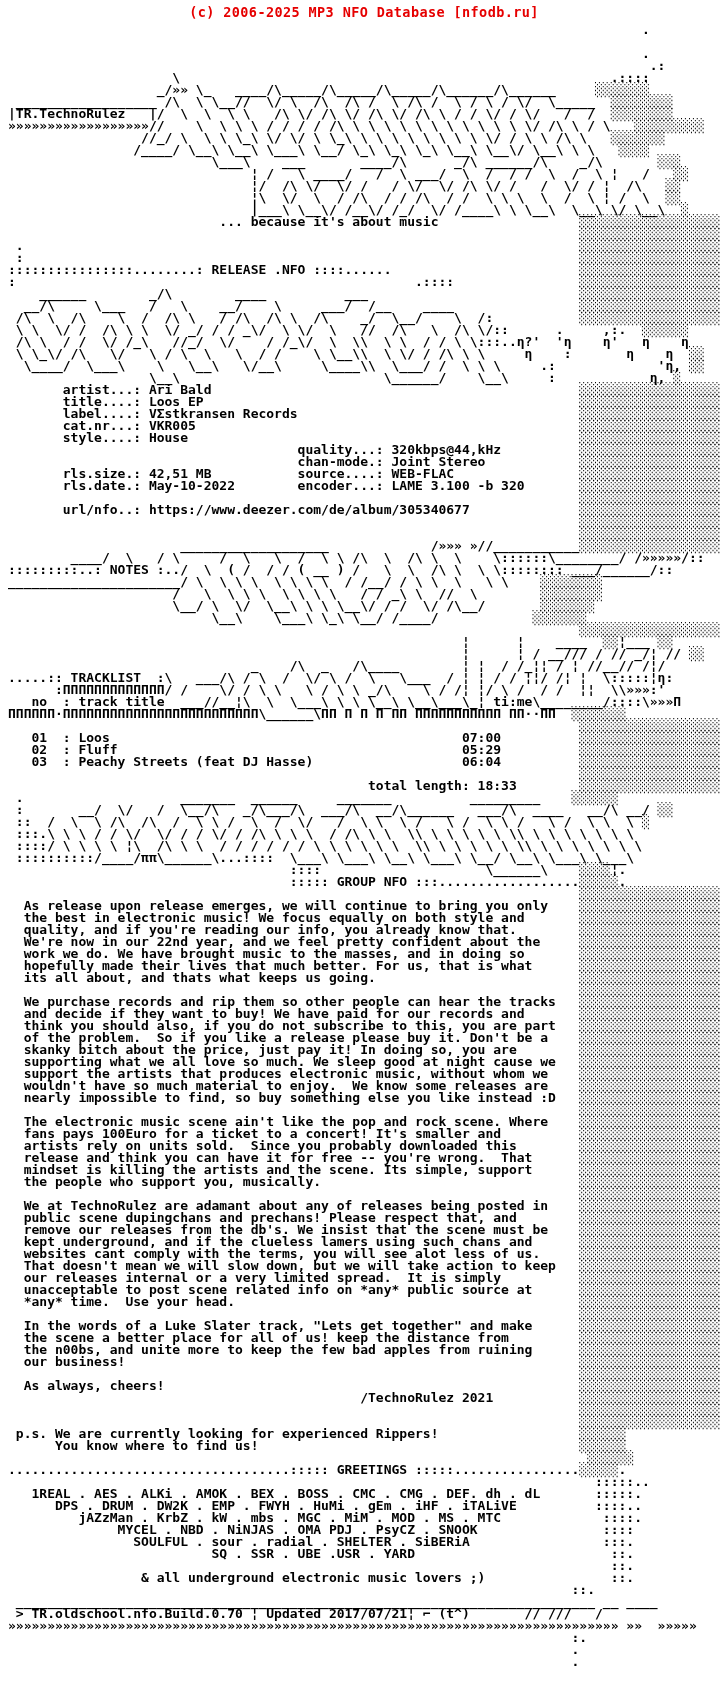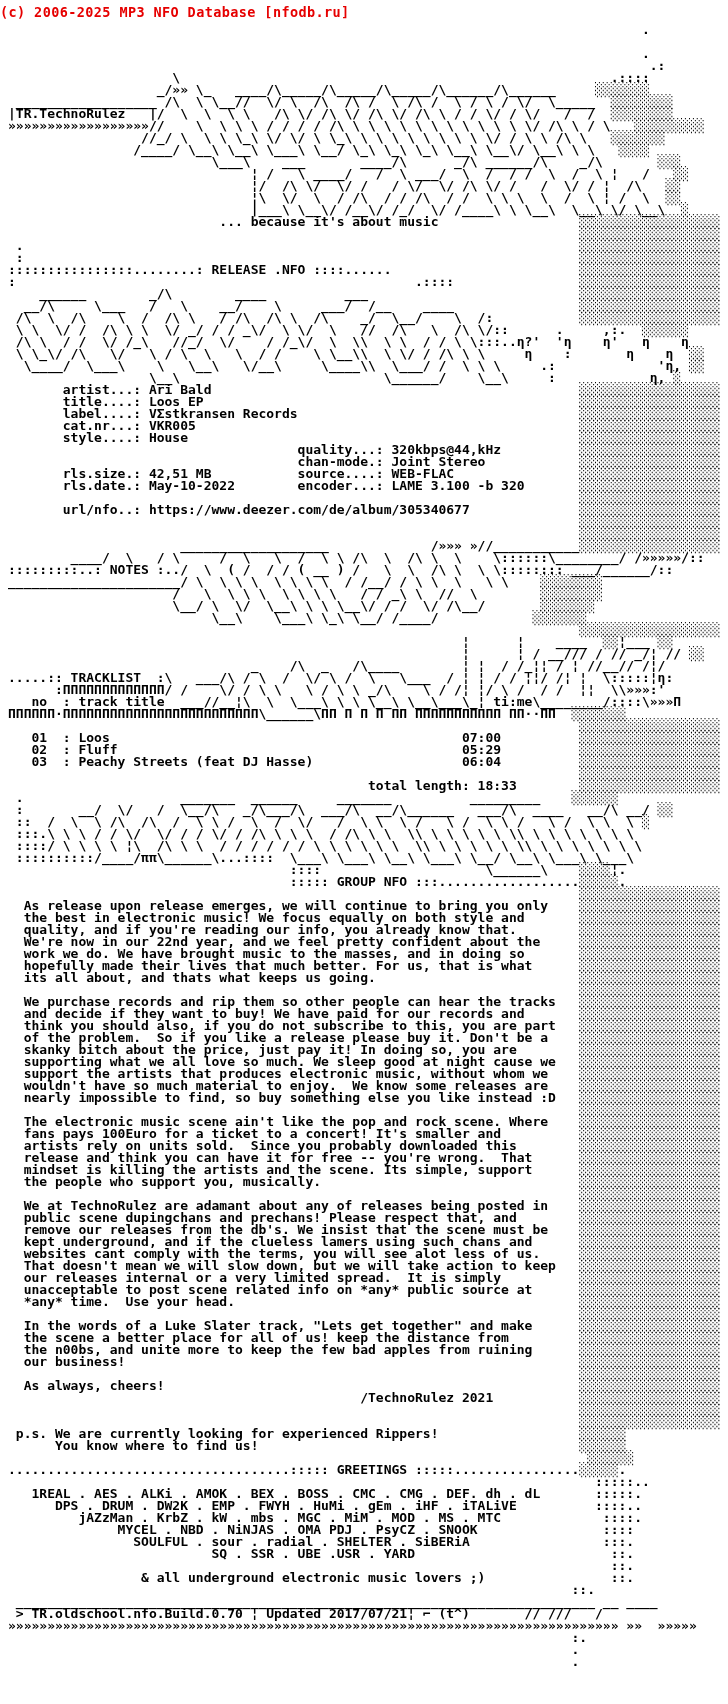--- a/index.html
+++ b/index.html
@@ -1,20 +1,20 @@
 <!DOCTYPE html>
 <html><head>
 <meta charset="utf-8">
 <style>
   html,body{margin:0;padding:0;background:#ffffff}
   body{width:728px;height:1704px;overflow:hidden}
   .site-header{
     font-family:"DejaVu Sans Mono",monospace;
     font-weight:bold;font-size:13.5px;line-height:20px;
-    color:#e60000;text-align:left;letter-spacing:.4px;
+    color:#e60000;text-align:center;letter-spacing:.4px;
     padding-top:2px;
   }
   .nfo{
     font-family:"DejaVu Sans Mono",monospace;
     font-weight:bold;font-size:13px;line-height:12px;
     color:#000;margin:0;padding:2px 0 0 8px;white-space:pre;
   }
 </style>
 </head>
 <body>

